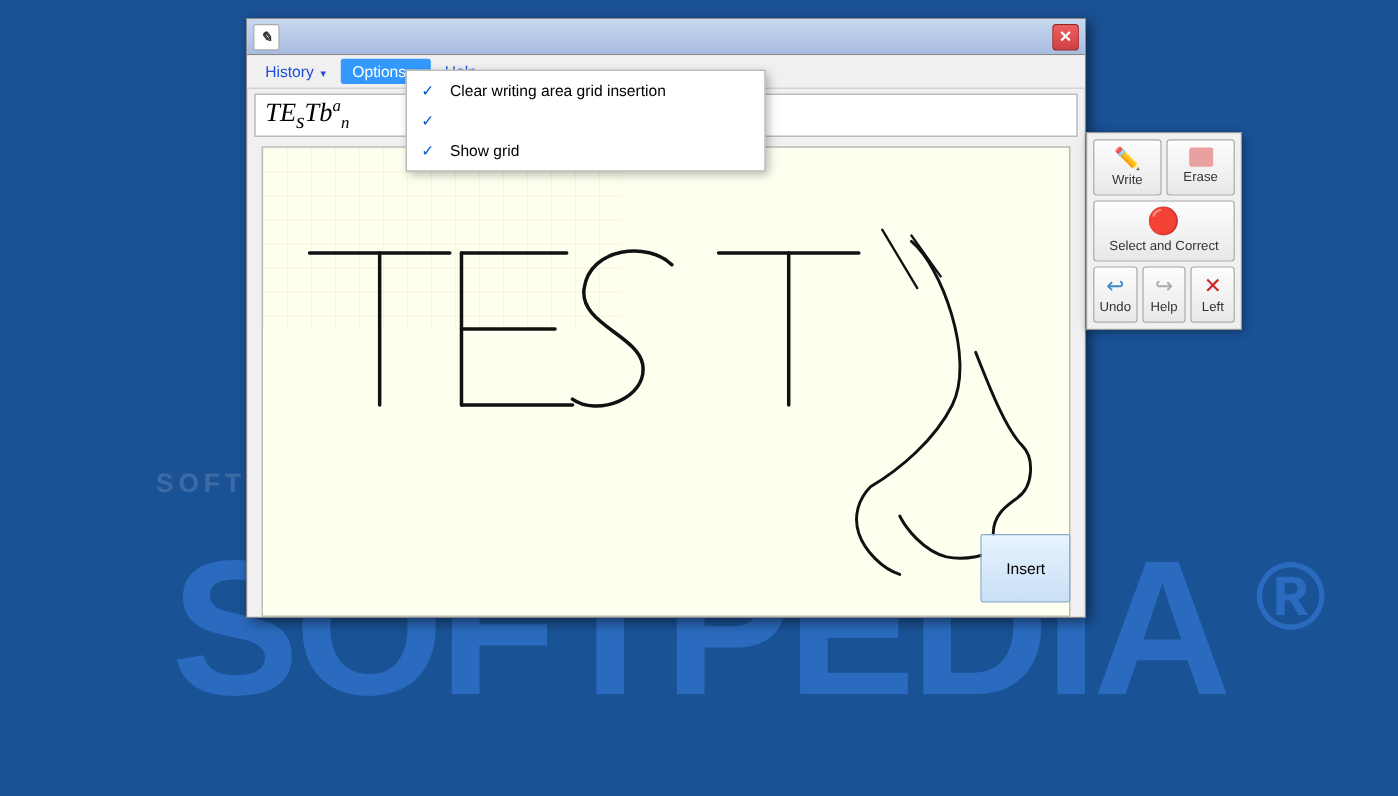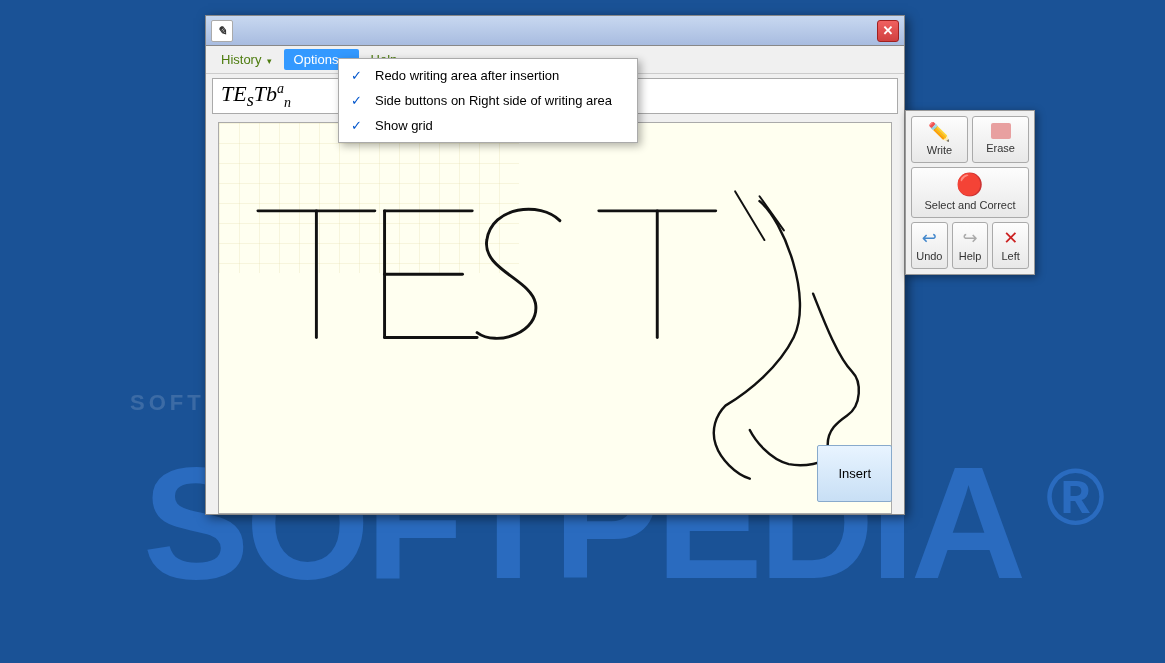--- a/index.html
+++ b/index.html
@@ -109,21 +109,21 @@
       height: 28px;
       display: flex;
       align-items: center;
       padding: 0 5px;
       border-bottom: 1px solid #ccc;
       gap: 2px;
     }
     .menu-item {
       padding: 3px 10px;
       font-size: 13px;
-      color: #4d7c0f;
+      color: #1d4ed8;
       cursor: pointer;
       border-radius: 2px;
       position: relative;
     }
     .menu-item:hover, .menu-item.active {
       background: #3399ff;
       color: white;
     }
     .menu-item.active {
       background: #3399ff;
@@ -397,23 +397,22 @@
     <div class="panel-btn">
       <span class="btn-icon clear-icon" style="color:#cc2222; font-size:18px;">✕</span>
       <span>Left</span>
     </div>
   </div>
 </div>
 
 <div class="dropdown-menu">
   <div class="dropdown-item">
     <span class="check-mark">✓</span>
-    <span>Redo writing area after insertion</span>
+    <span>Clear writing area grid insertion</span>
   </div>
   <div class="dropdown-item">
     <span class="check-mark">✓</span>
-    <span>Side buttons on Right side of writing area</span>
   </div>
   <div class="dropdown-item">
     <span class="check-mark">✓</span>
     <span>Show grid</span>
   </div>
 </div>
 
 </body></html>

